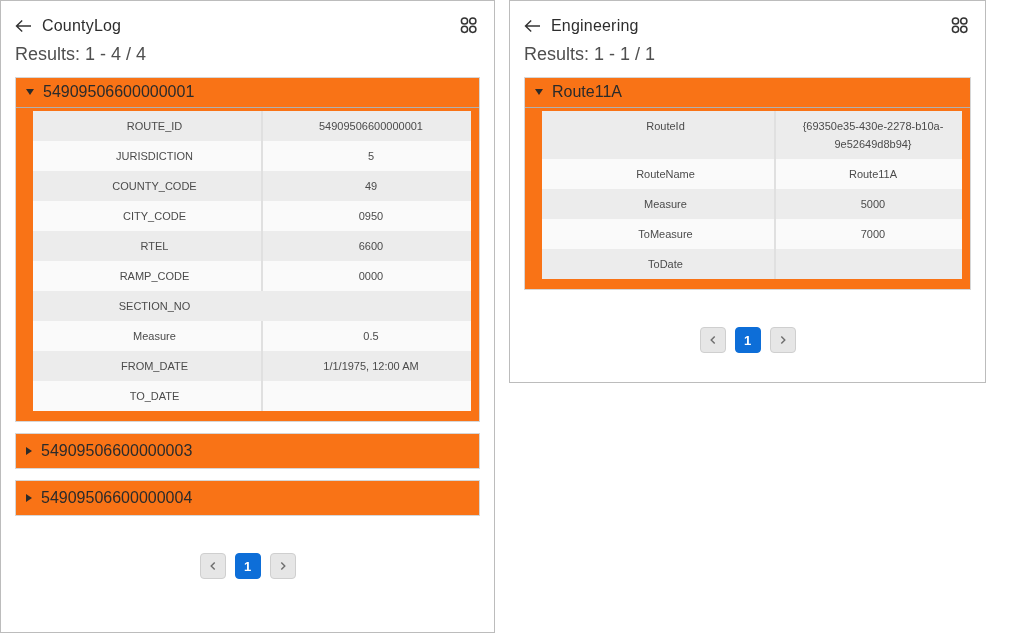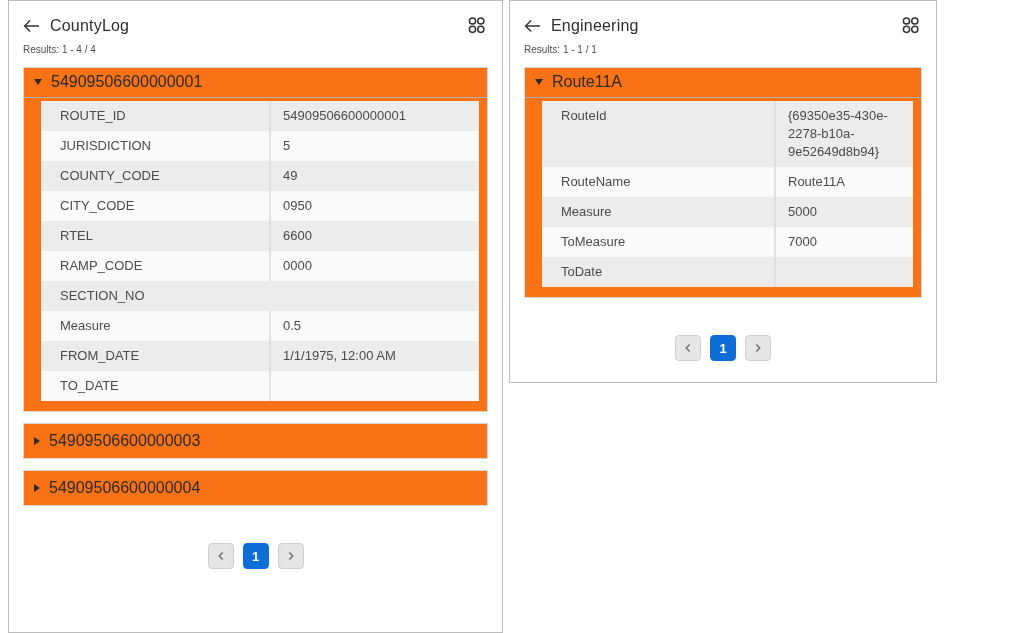--- a/index.html
+++ b/index.html
@@ -10,43 +10,43 @@
     color: #4b4b4b;
     position: relative;
     overflow: hidden;
   }
   .panel {
     position: absolute;
     top: 0;
     background: #ffffff;
     border: 1px solid #bcbcbc;
   }
-  #panel-left  { left: 8px;     width: 495px; height: 633px; }
-  #panel-right { left: 509px; width: 428px; height: 383px; }
+  #panel-left  { left: 0;     width: 495px; height: 633px; }
+  #panel-right { left: 509px; width: 477px; height: 383px; }
 
   .panel-header {
     display: flex;
     align-items: center;
     padding: 15px 16px 0 14px;
     gap: 10px;
   }
   .back-btn, .actions-btn {
     background: none; border: none; padding: 0;
     display: inline-flex; align-items: center; justify-content: center;
     cursor: pointer; line-height: 0;
   }
   .actions-btn { margin-left: auto; }
   .panel-title {
     font-size: 16px;
     color: #2e2e2e;
     letter-spacing: 0.2px;
   }
   .results-line {
     padding: 9px 14px 12px 14px;
-    font-size: 10px;
+    font-size: 18px;
     color: #4f4f4f;
   }
 
   .feature {
     border: 1px solid #d6d6d6;
     margin: 0 14px 11px 14px;
     background: #f97316;
   }
   .feature-header {
     display: flex;
@@ -69,21 +69,22 @@
   .caret-right {
     width: 0; height: 0;
     border-top: 4.5px solid transparent;
     border-bottom: 4.5px solid transparent;
     border-left: 6px solid #2b2b2b;
     flex: 0 0 auto;
   }
 
   .fields {
     margin: 3px 8px 10px 17px;
-    font-size: 13px;
+    font-size: 11px;
+    text-align: center;
   }
   .field-row {
     display: flex;
     min-height: 30px;
   }
   .field-row:nth-child(odd)  { background: #ececec; }
   .field-row:nth-child(even) { background: #fafafa; }
   .cell {
     padding: 6px 4px 6px 0;
     line-height: 18px;

